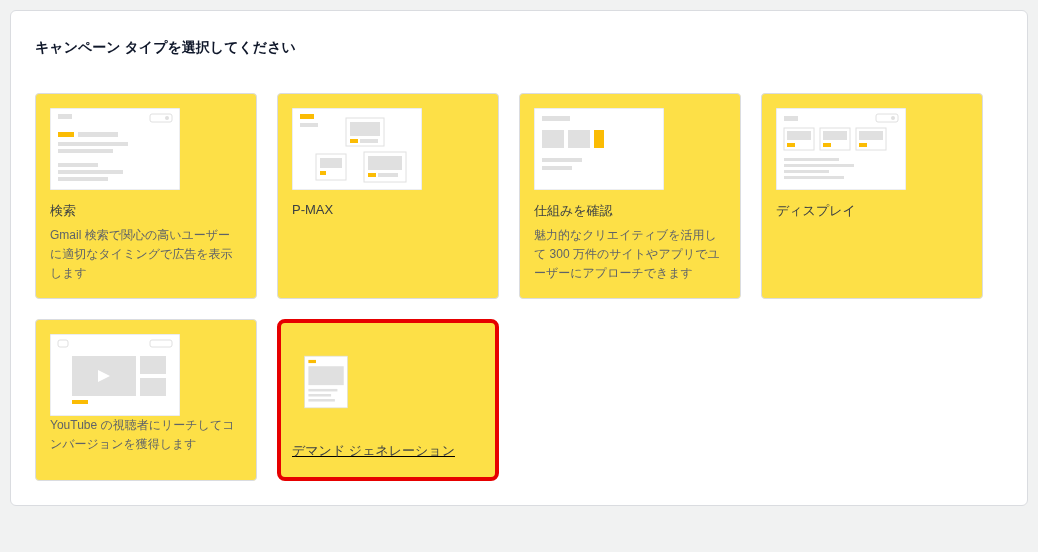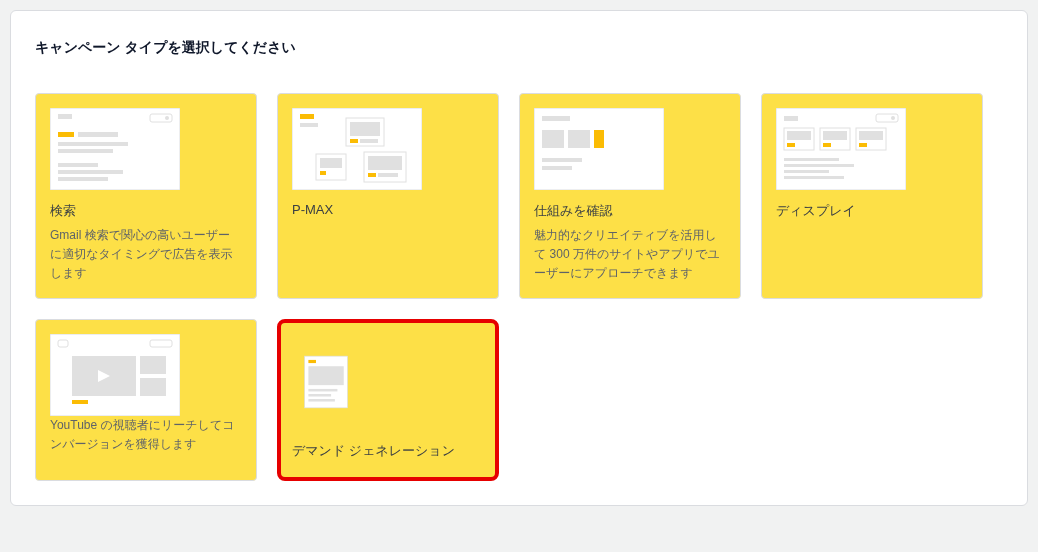--- a/index.html
+++ b/index.html
@@ -33,20 +33,21 @@
     border: 1px solid #dadce0;
     border-radius: 4px;
     padding: 14px;
     cursor: pointer;
     background: #fde047;
   }
   .card.highlight {
     border: 4px solid #e60000;
     border-radius: 8px;
     padding: 11px;
+    text-decoration: underline;
   }
   .card-title {
     font-size: 13px;
     color: #3c4043;
     margin: 12px 0 6px 0;
     font-weight: 500;
   }
   .card-desc {
     font-size: 12px;
     color: #5f6368;

